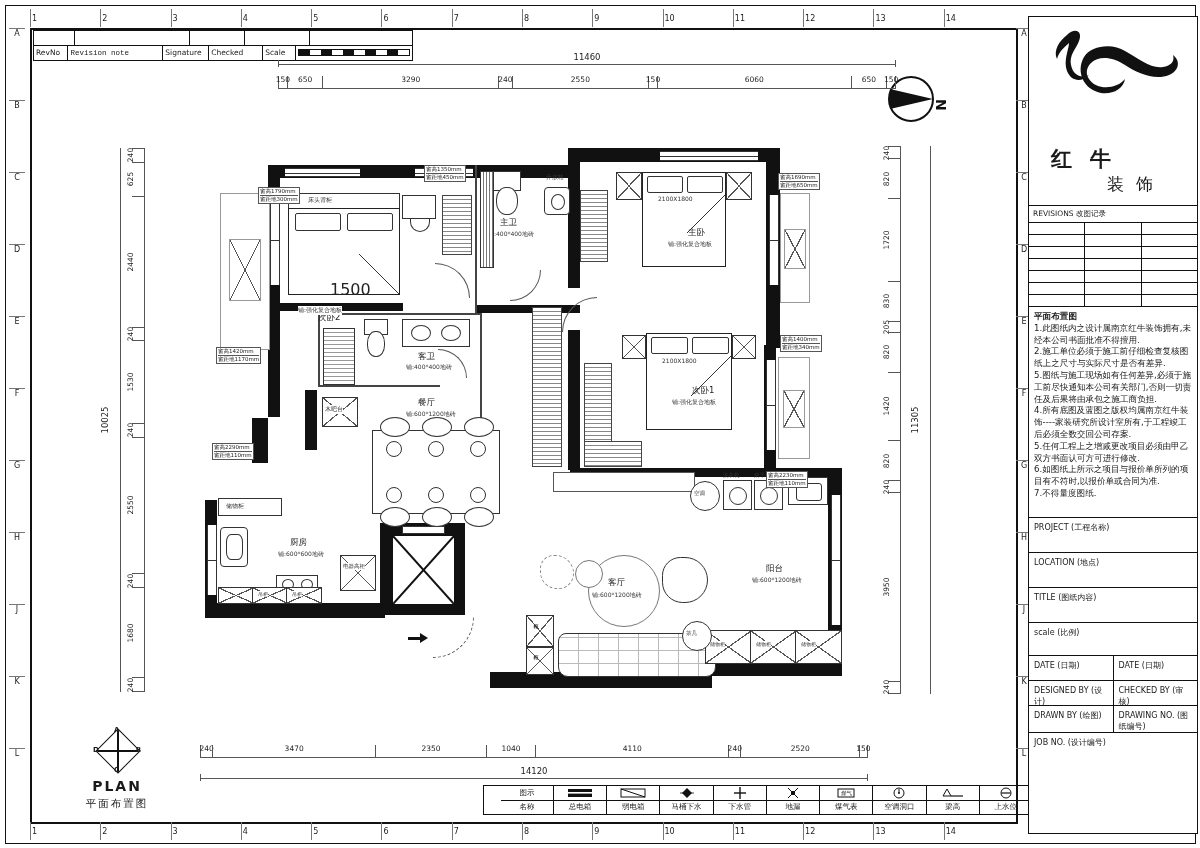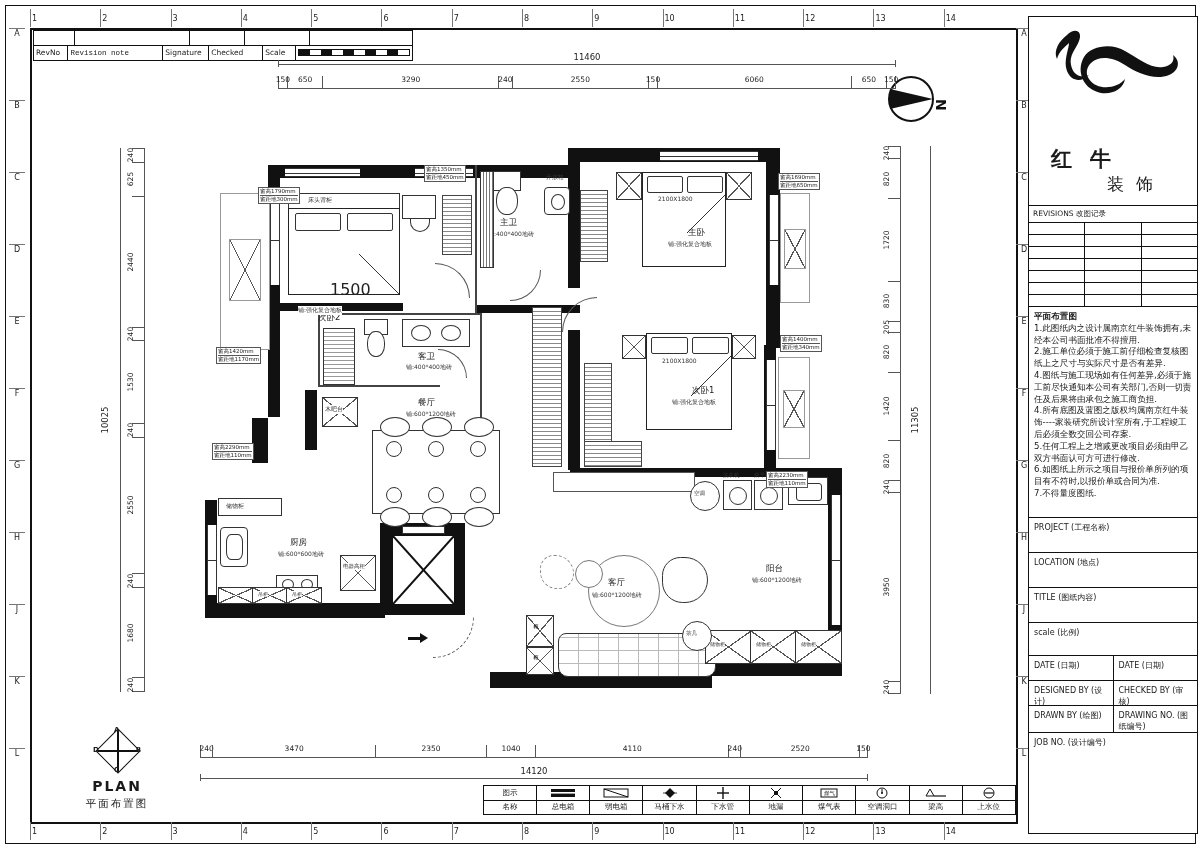--- a/index.html
+++ b/index.html
@@ -78,21 +78,21 @@
   .revtbl .er{display:flex;height:11px;border-bottom:1px solid #111;}
   .revtbl .er div{flex:1;border-right:1px solid #111;}
   .revtbl .er div:last-child{border-right:none;}
   .notes{font-size:8.6px;line-height:11.8px;padding:4px 5px;height:202px;}
   .notes .t{font-weight:bold;}
   .fld{font-size:8px;padding:4px 5px;}
   .fld2{display:flex;font-size:8px;}
   .fld2>div{flex:1;padding:4px 5px;border-right:1px solid #111;}
   .fld2>div:last-child{border-right:none;}
   
-  .legend{position:absolute;left:483px;top:785px;width:531px;height:28px;border:1.5px solid #111;display:flex;font-size:7.5px;}
+  .legend{position:absolute;left:483px;top:785px;width:531px;height:28px;border:1.5px solid #111;display:flex;font-size:7.5px;padding-left:17px;}
   .legend .col{flex:1;border-right:1px solid #111;display:flex;flex-direction:column;}
   .legend .col:last-child{border-right:none;}
   .legend .ic{flex:1;display:flex;align-items:center;justify-content:center;border-bottom:1px solid #111;}
   .legend .nm{flex:1;display:flex;align-items:center;justify-content:center;}
   .legend .col.first{max-width:52px;}
   
   .planblk{position:absolute;left:72px;top:728px;width:90px;text-align:center;}
   .diamond{position:relative;width:44px;height:44px;margin:0 auto;}
   .diamond .sq{position:absolute;left:7px;top:7px;width:30px;height:30px;border:1.2px solid #111;transform:rotate(45deg);
      background:linear-gradient(to top right,transparent calc(50% - .6px),#111 calc(50% - .6px) calc(50% + .6px),transparent calc(50% + .6px)),
@@ -705,21 +705,21 @@
           <div></div>
           <div></div>
           <div></div>
         </div>
     </div>
     <div class="sec notes">
       <div class="t">平面布置图</div>
       <div>
           <div>1.此图纸内之设计属南京红牛装饰拥有,未经本公司书面批准不得擅用.</div>
           <div>2.施工单位必须于施工前仔细检查复核图纸上之尺寸与实际尺寸是否有差异.</div>
-          <div>4.图纸与施工现场如有任何差异,必须于施工前尽快通知本公司有关部门,否则一切责任及后果将由承包之施工商负担.</div>
+          <div>5.图纸与施工现场如有任何差异,必须于施工前尽快通知本公司有关部门,否则一切责任及后果将由承包之施工商负担.</div>
           <div>4.所有底图及蓝图之版权均属南京红牛装饰----家装研究所设计室所有,于工程竣工后必须全数交回公司存案.</div>
           <div>5.任何工程上之增减更改项目必须由甲乙双方书面认可方可进行修改.</div>
           <div>6.如图纸上所示之项目与报价单所列的项目有不符时,以报价单或合同为准.</div>
           <div>7.不得量度图纸.</div>
         </div>
     </div>
     <div class="sec fld" style="height:26px;">PROJECT (工程名称)</div>
     <div class="sec fld" style="height:26px;">LOCATION (地点)</div>
     <div class="sec fld" style="height:26px;">TITLE (图纸内容)</div>
     <div class="sec fld" style="height:24px;">scale (比例)</div>

